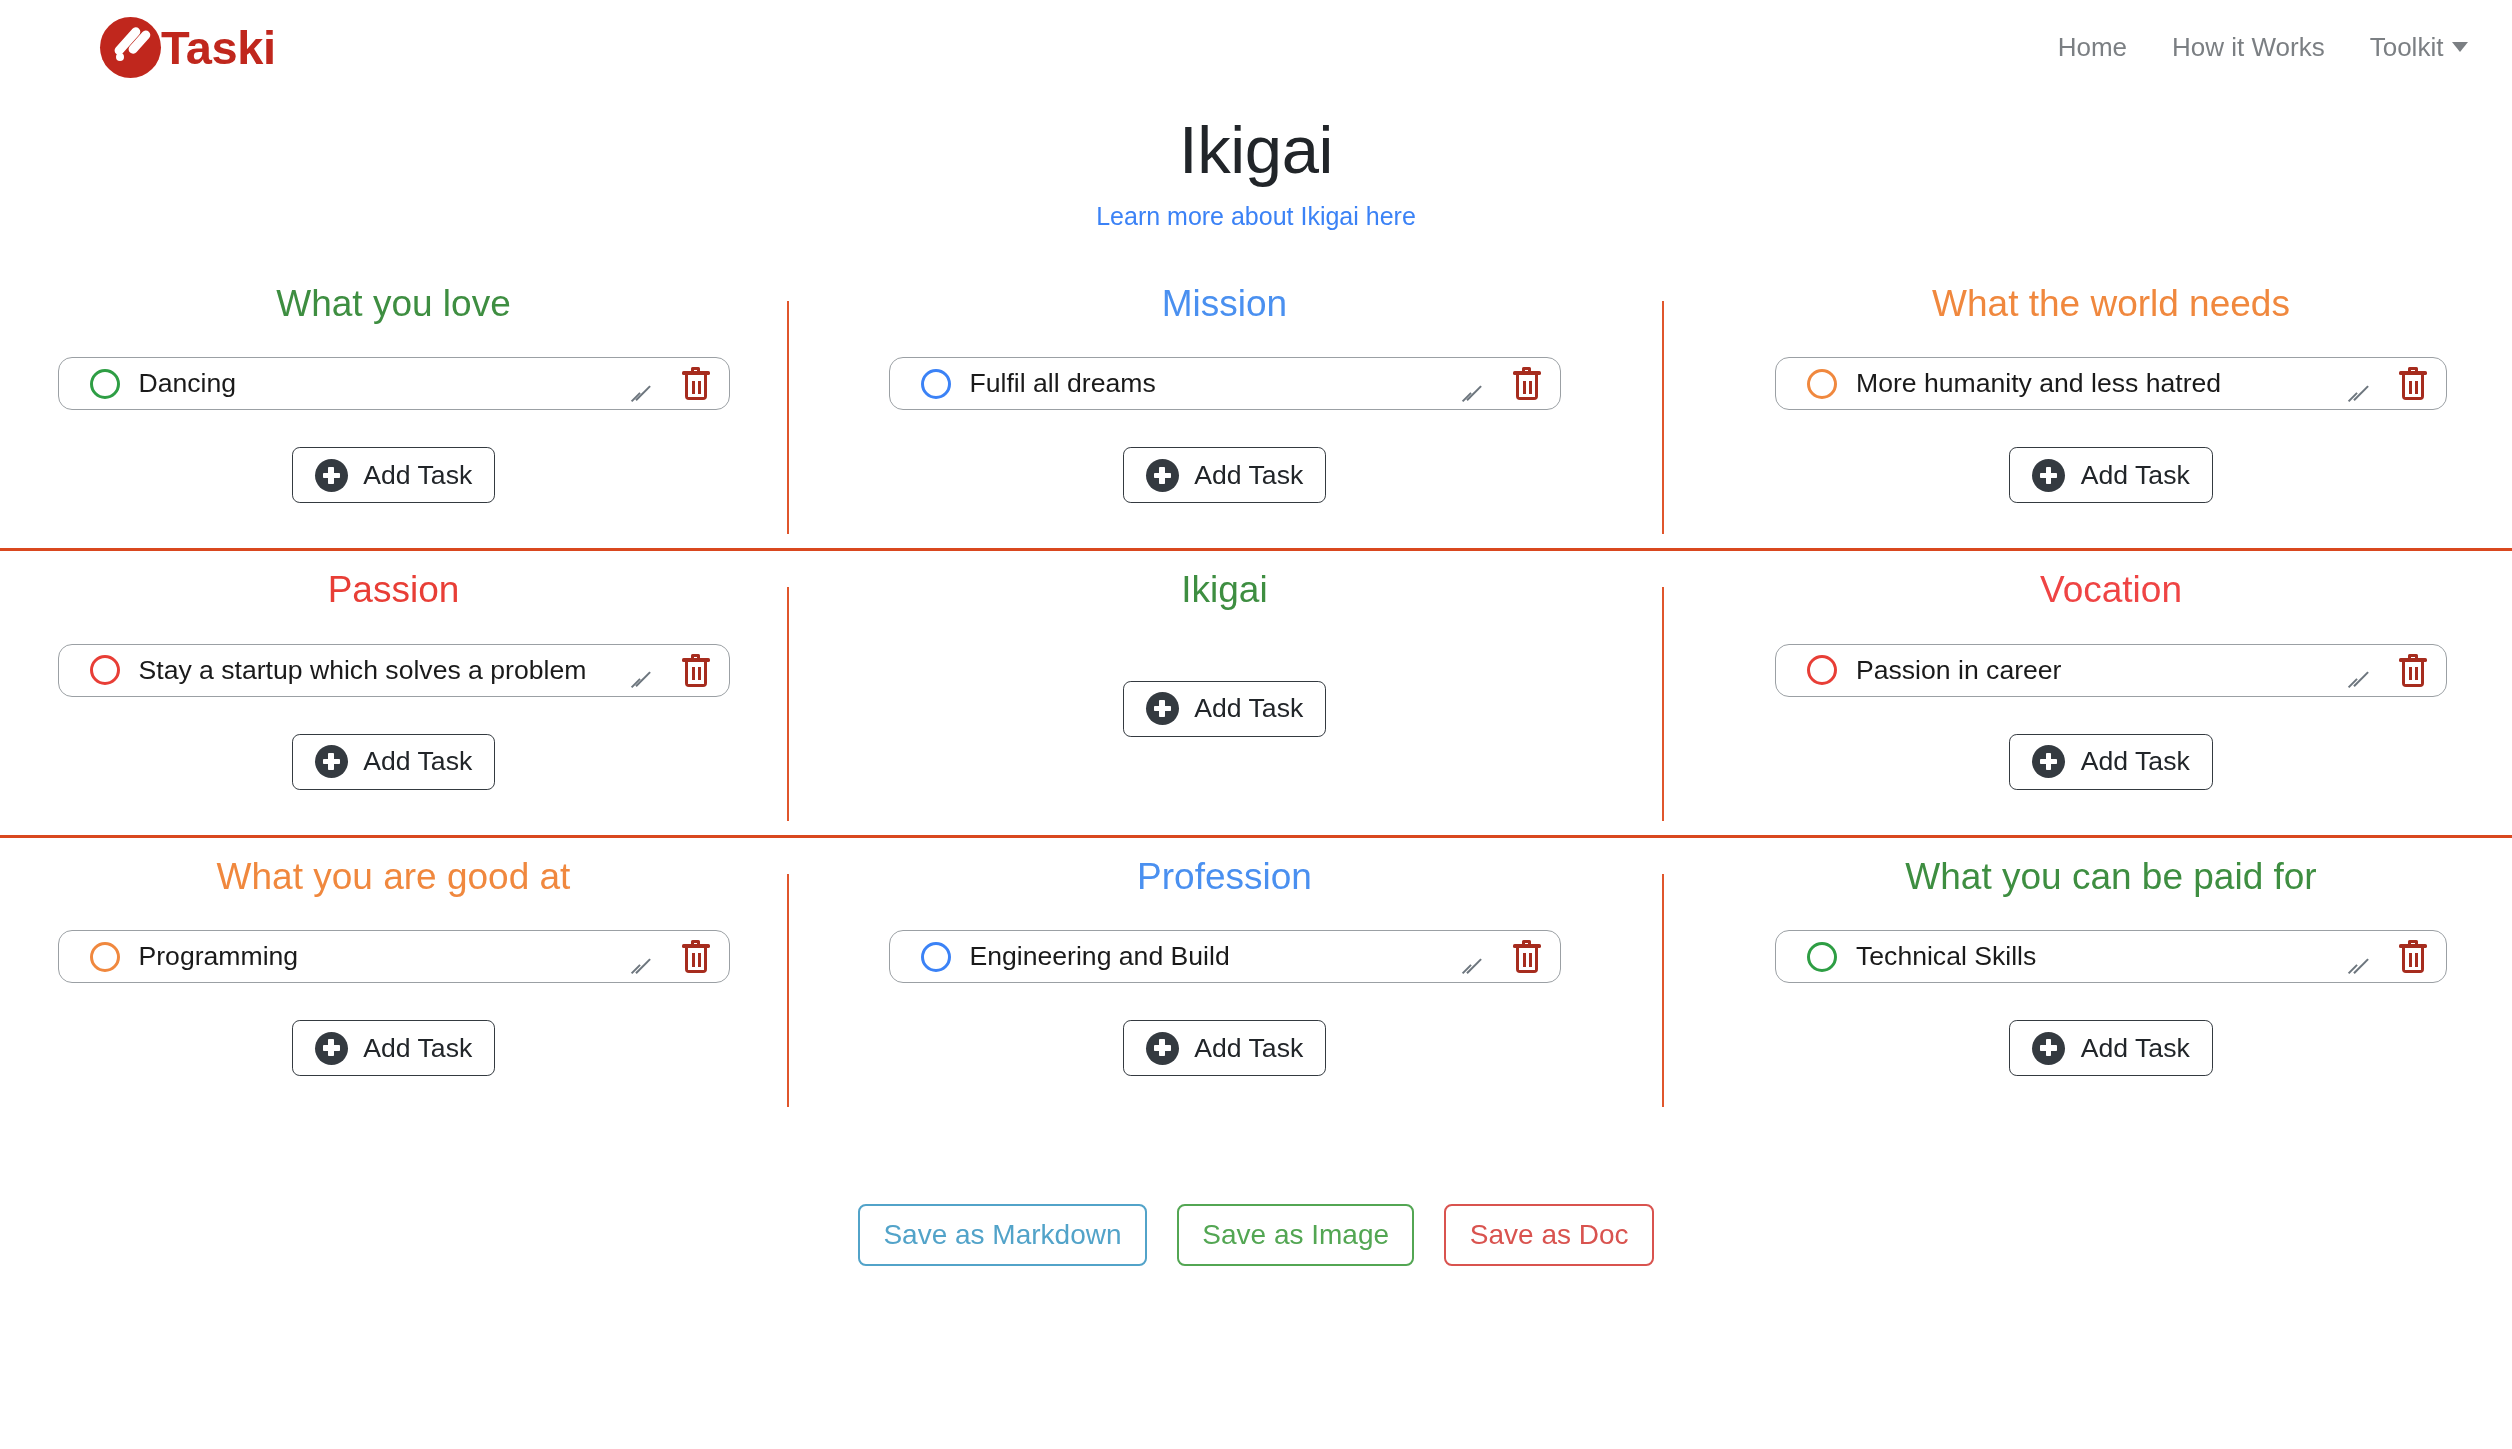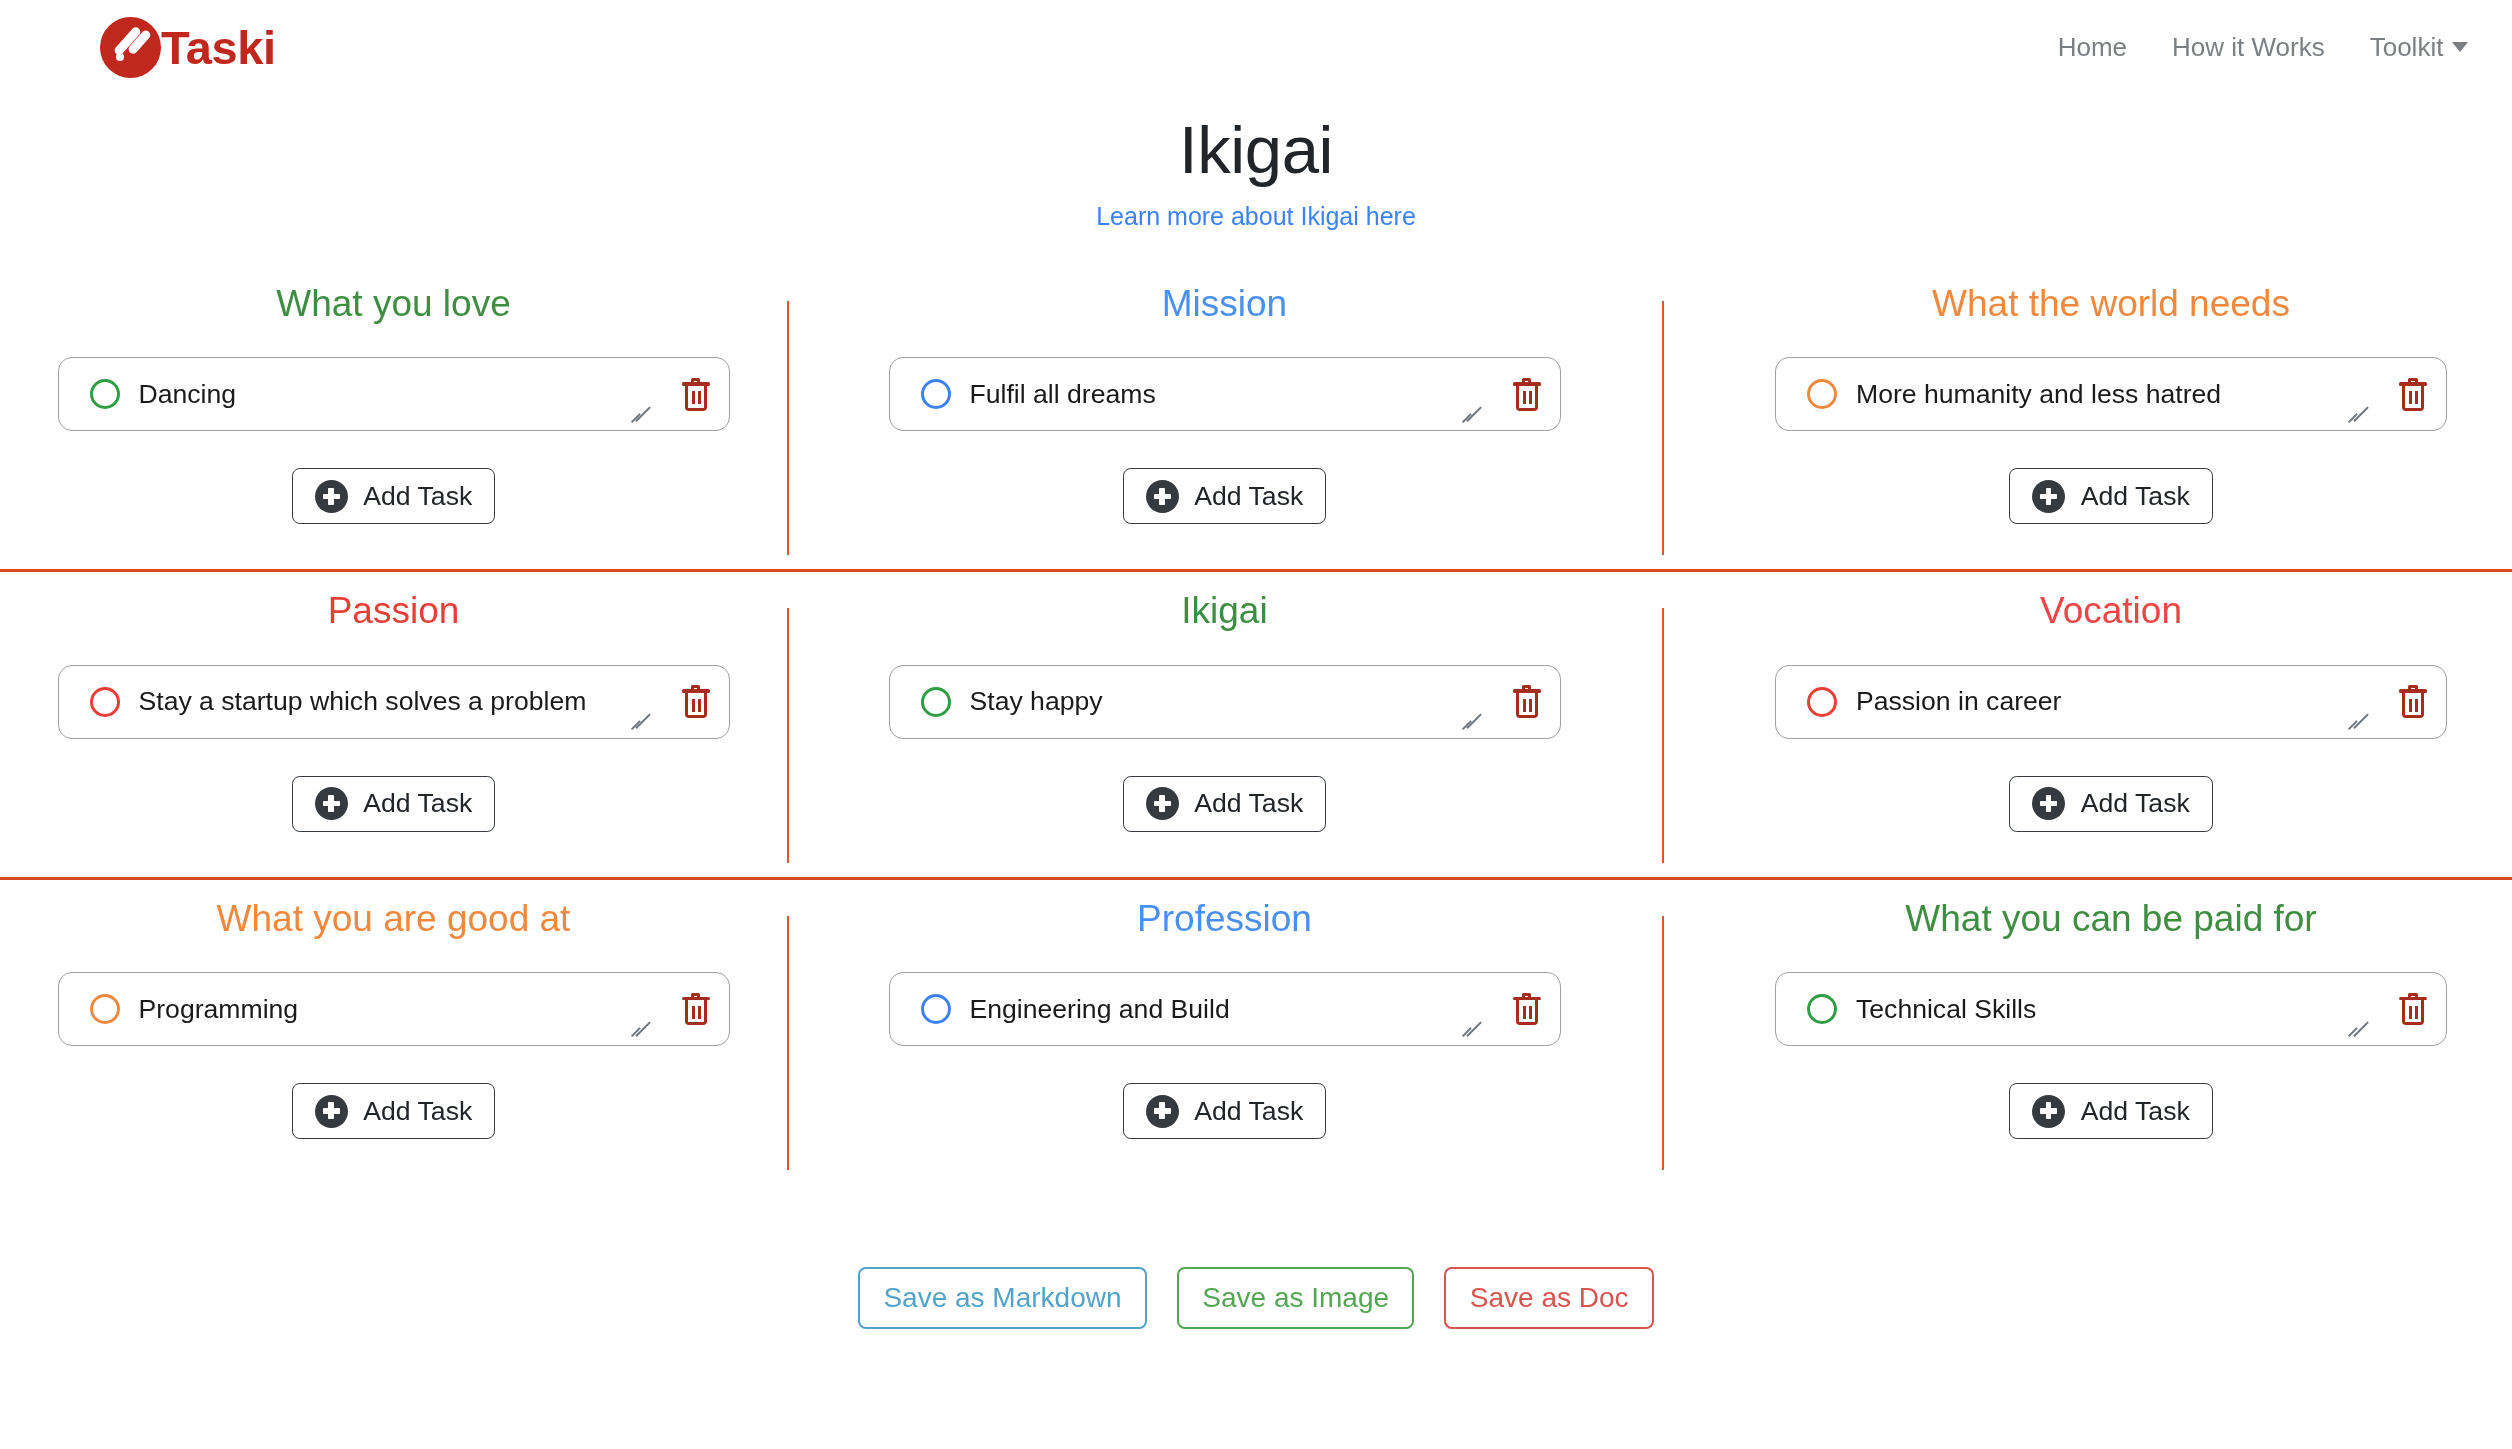--- a/index.html
+++ b/index.html
@@ -96,21 +96,21 @@
   .cat-title {
     font-size: 37px;
     font-weight: normal;
     line-height: 1.2;
     margin-bottom: 31px;
     white-space: nowrap;
   }
 
   .task-card {
     width: 672px;
-    height: 74px;
+    height: 53px;
     border: 1.6px solid #9ba0a4;
     border-radius: 14px;
     display: flex;
     align-items: center;
     padding: 0 19px 0 31px;
     position: relative;
     background: #fff;
   }
   .circle {
     width: 30px; height: 30px;
@@ -332,35 +332,20 @@
             <span class="bar b2"></span>
           </span>
         </div>
         <button class="add-task">
           <span class="plus-icon"></span>
           <span class="add-task-label">Add Task</span>
         </button>
       </div>
       <div class="cell c2">
         <div class="cat-title" style="color: rgb(62, 142, 65);">Ikigai</div>
-        <div class="task-card">
-          <span class="circle" style="border-color: rgb(46, 158, 68);"></span>
-          <span class="task-text">Stay happy</span>
-          <span class="resize-handle">
-            <i class="l1"></i>
-            <i class="l2"></i>
-          </span>
-          <span class="trash">
-            <span class="handle"></span>
-            <span class="lid"></span>
-            <span class="body"></span>
-            <span class="bar b1"></span>
-            <span class="bar b2"></span>
-          </span>
-        </div>
         <button class="add-task">
           <span class="plus-icon"></span>
           <span class="add-task-label">Add Task</span>
         </button>
       </div>
       <div class="cell c3">
         <div class="cat-title" style="color: #ef4444;">Vocation</div>
         <div class="task-card">
           <span class="circle" style="border-color: rgb(232, 62, 54);"></span>
           <span class="task-text">Passion in career</span>

